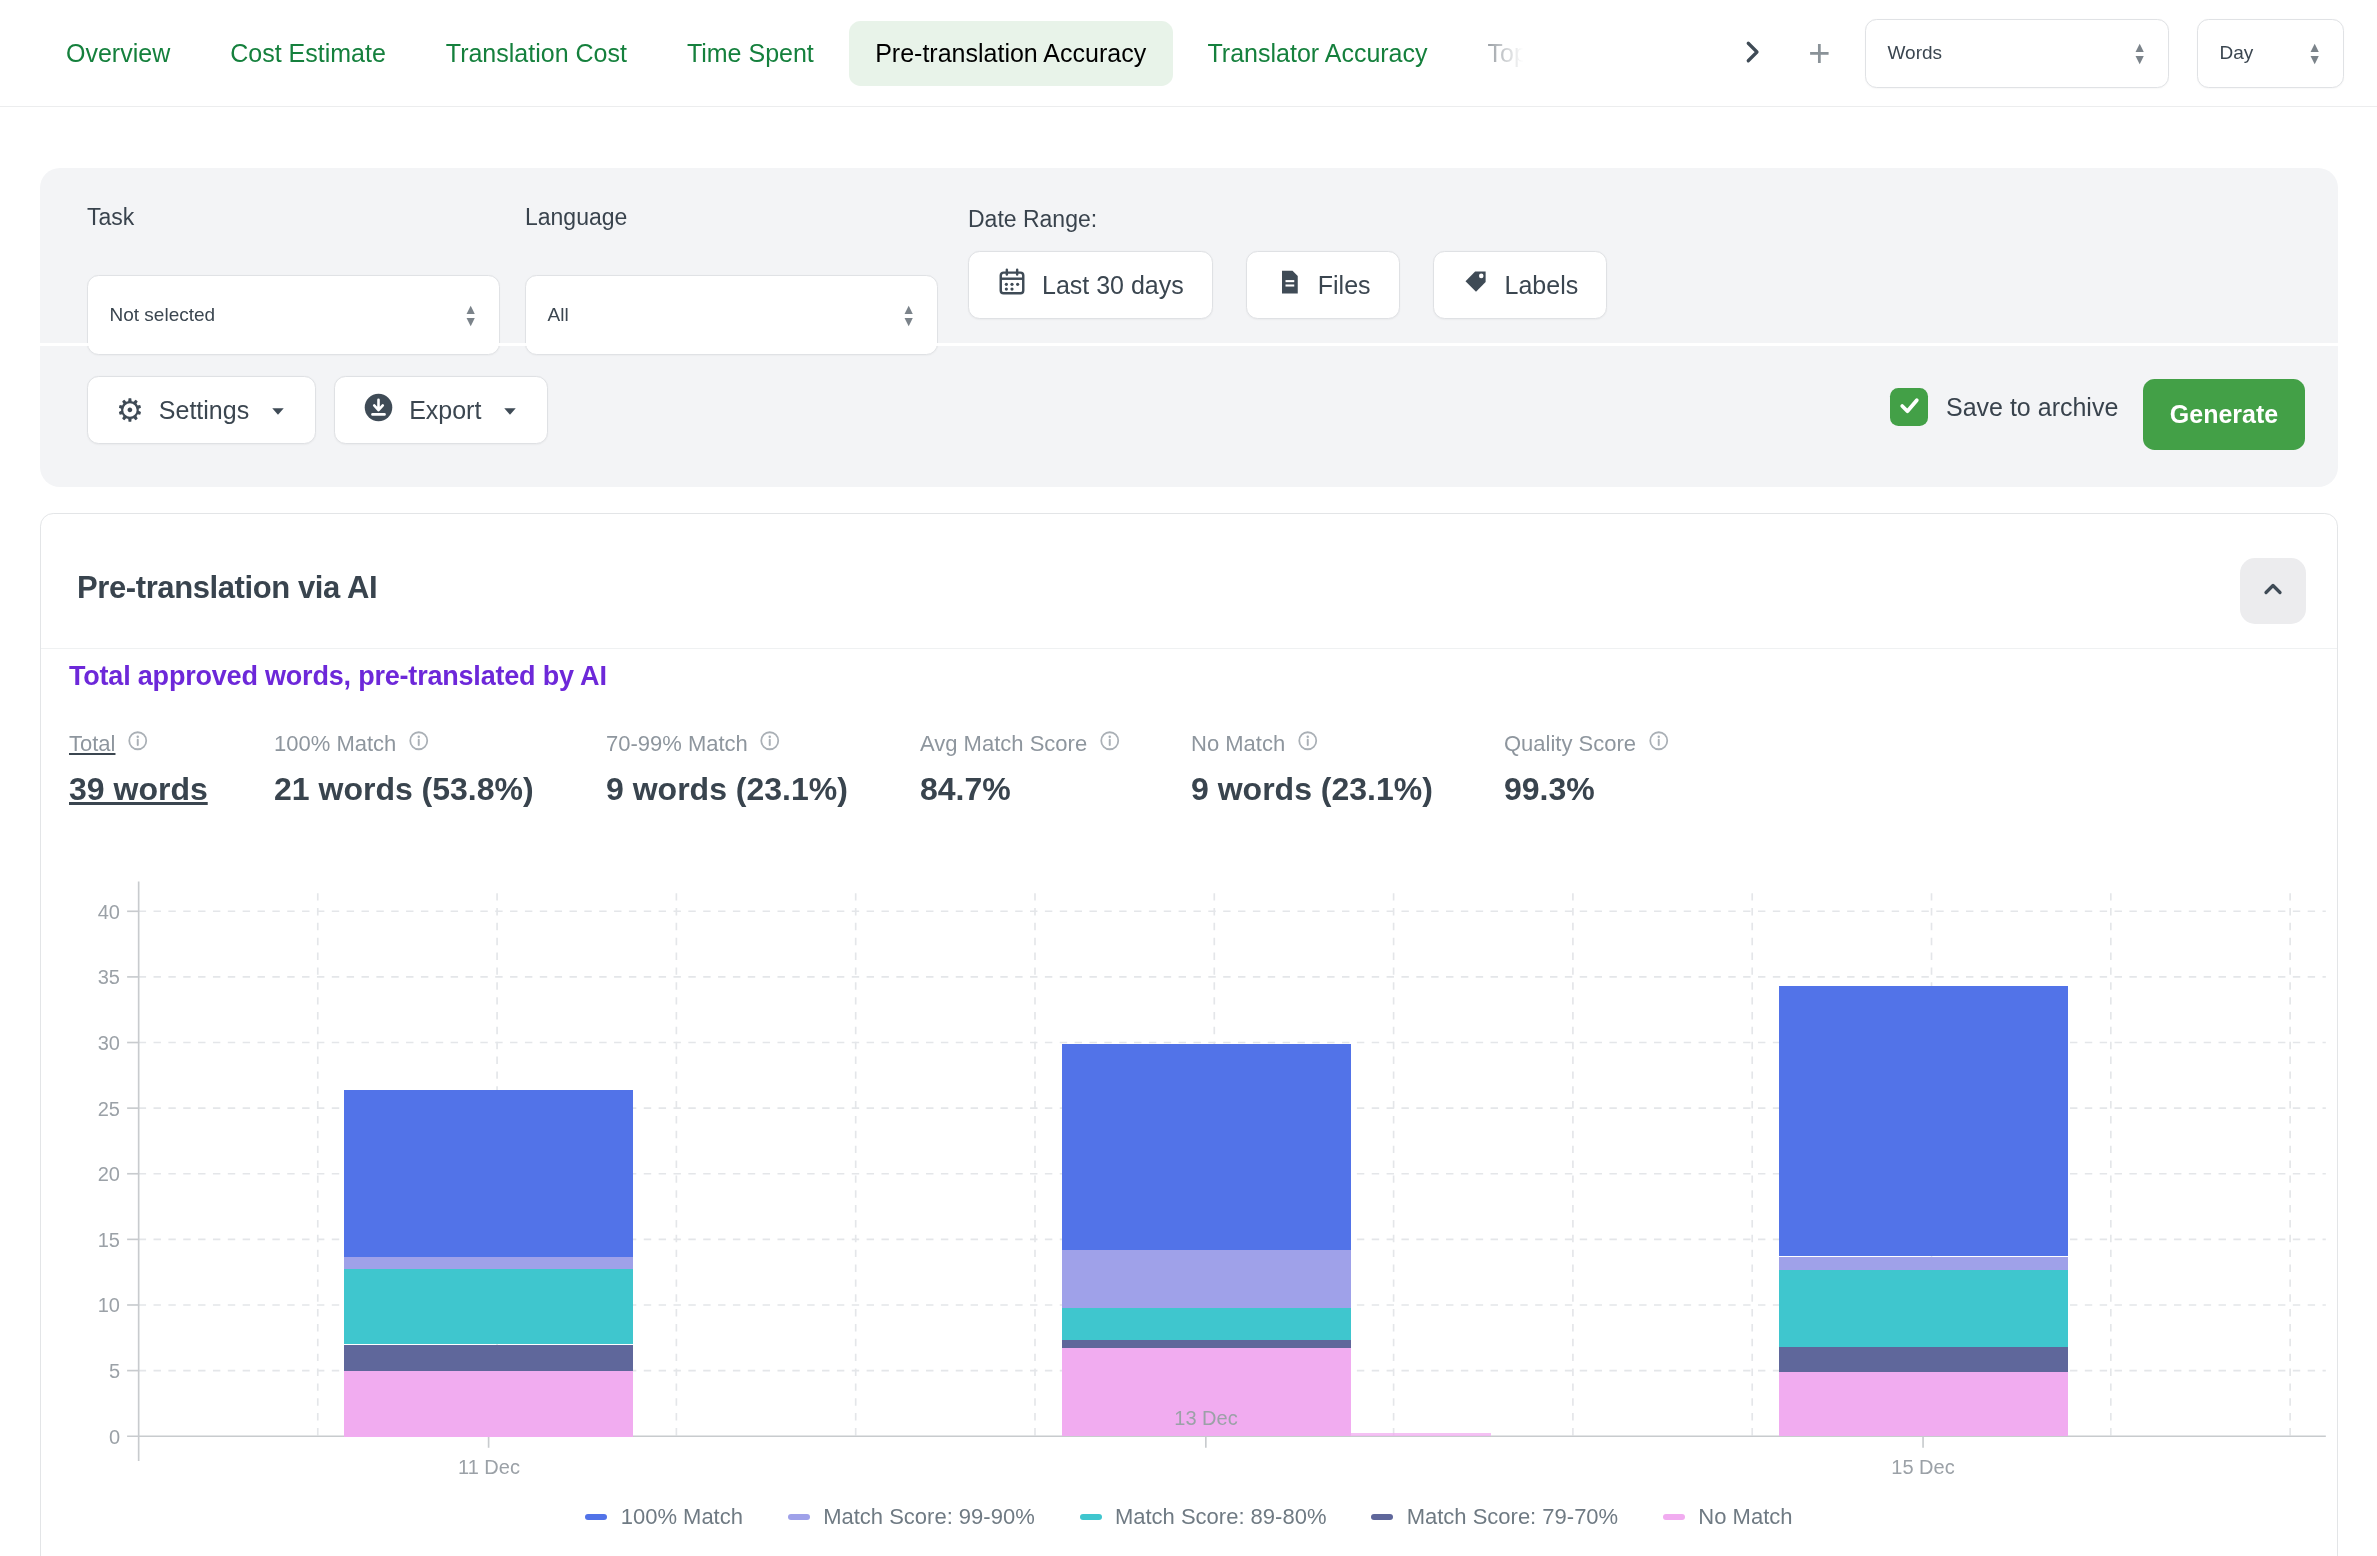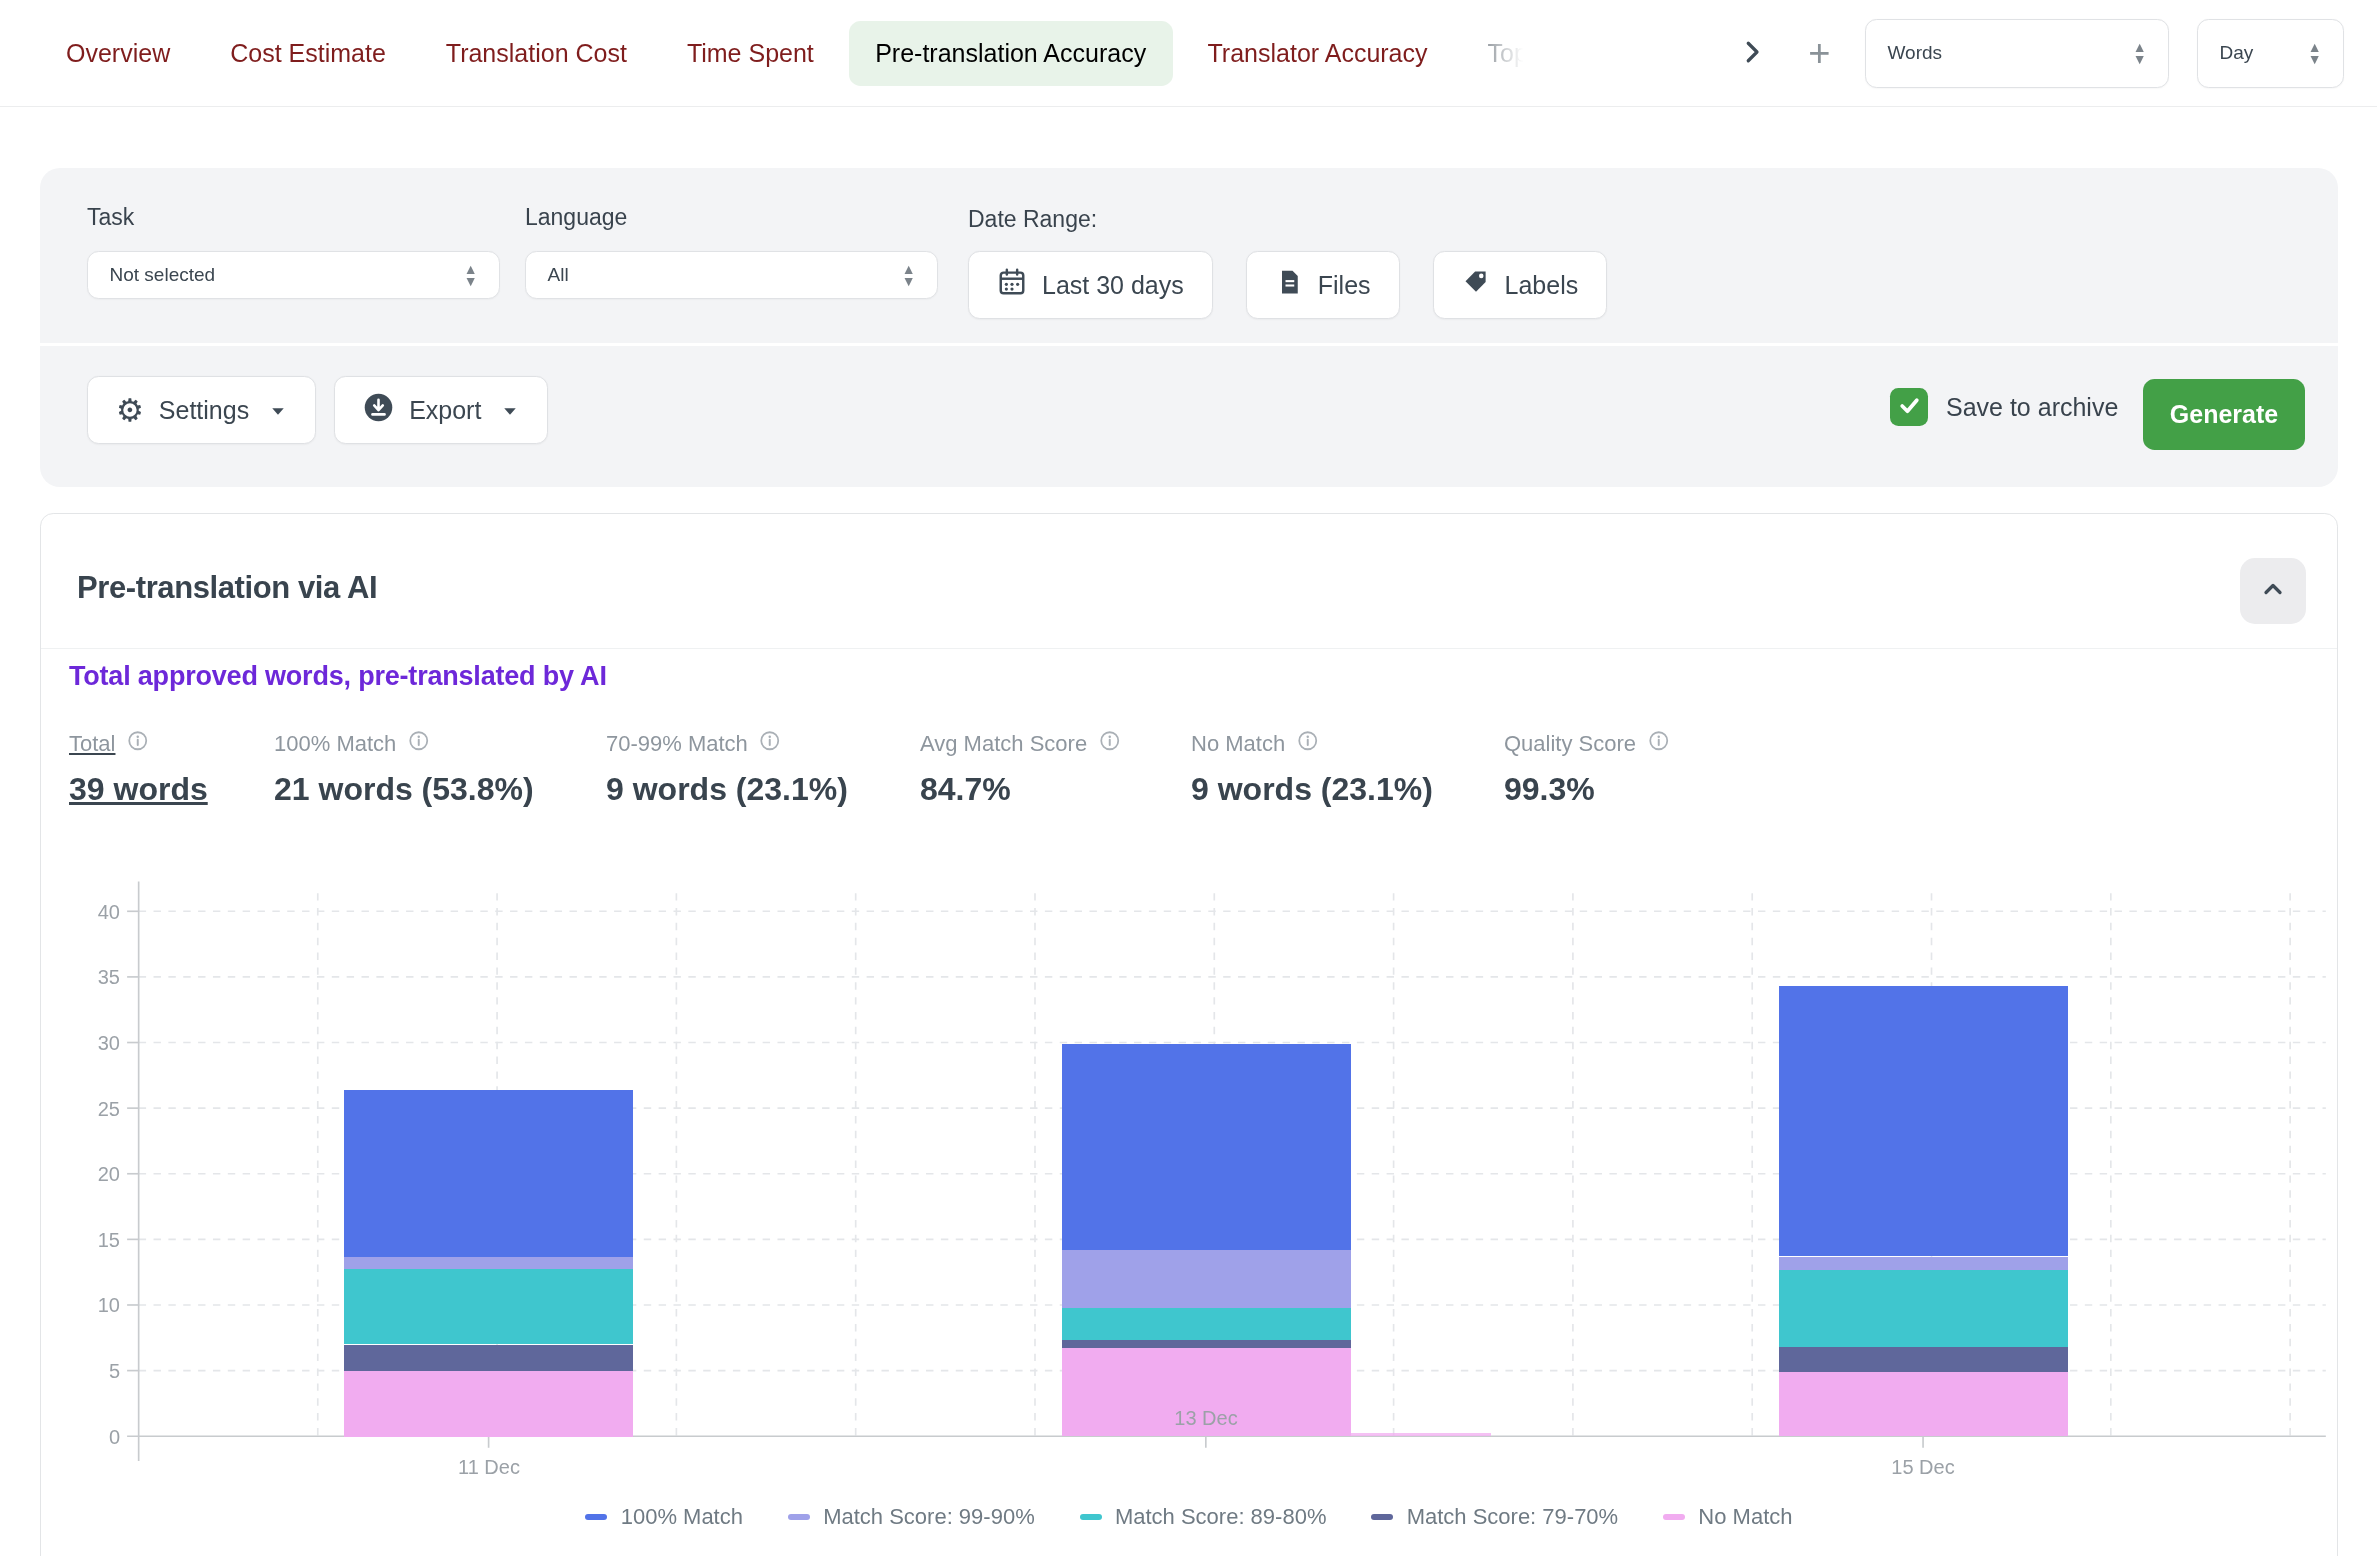--- a/index.html
+++ b/index.html
@@ -3,42 +3,42 @@
 <meta charset="utf-8">
 <style>
   * { margin:0; padding:0; box-sizing:border-box; }
   html,body { background:#fff; }
   body { font-family:"Liberation Sans", sans-serif; color:#3b4650; }
   .page { position:relative; width:2377px; height:1556px; background:#fff; overflow:hidden; }
 
   
   .topnav { position:absolute; left:0; top:0; width:2377px; height:107px; border-bottom:1.7px solid #ecedee; background:#fff; }
   .tabs { position:absolute; left:36px; top:0; height:106px; display:flex; align-items:center; }
-  .tab { font-size:25px; color:#7f1d1d; padding:18px 30px; white-space:nowrap; cursor:pointer; }
+  .tab { font-size:25px; color:#15803d; padding:18px 30px; white-space:nowrap; cursor:pointer; }
   .tab.active { background:#e8f3e9; color:#000000; border-radius:11.6px; padding:18px 26.4px; margin:0 5px; }
   .tab.truncated { width:71px; overflow:hidden; padding-right:0;
      background:linear-gradient(90deg,#454f59 0%,rgba(69,79,89,0) 92%);
      -webkit-background-clip:text; background-clip:text; color:transparent; }
   .nav-right { position:absolute; right:33px; top:0; height:106px; display:flex; align-items:center; gap:28px; }
   .icon-btn { background:none; border:none; cursor:pointer; display:flex; align-items:center; justify-content:center; padding:6.6px; }
   .plus-glyph { font-size:38px; color:#8a9298; font-weight:400; line-height:1; }
   .select { background:#fff; border:1.7px solid #e0e2e5; border-radius:11.6px; height:69px; display:flex; align-items:center; justify-content:space-between; padding:0 21.5px; cursor:pointer; box-shadow:0 0.8px 1.7px rgba(0,0,0,.03); }
   .select .val { font-size:19px; color:#3b4650; }
   .stepper { display:flex; flex-direction:column; align-items:center; line-height:12.4px; font-size:14px; color:#7b838a; }
   .sel-words { width:304px; }
   .sel-day { width:147px; }
 
   
   .top-strip { position:absolute; left:1100px; top:0; width:175px; height:5px; background:linear-gradient(180deg,#9aa1a7,#d9dcdf); opacity:.65; border-radius:0 0 5px 5px; }
 
   
   .filters { position:absolute; left:40px; top:168px; width:2298px; height:319px; background:#f3f4f6; border-radius:20px; }
   .filters .divider { position:absolute; left:0; top:175px; width:100%; height:2.5px; background:rgba(255,255,255,.95); }
   .flabel { position:absolute; font-size:23px; color:#39434d; }
-  .fselect { position:absolute; width:413px; height:48px; }
+  .fselect { position:absolute; width:413px; height:80px;margin-top:24px; }
   .btn { background:#fff; border:1.7px solid #dfe1e4; border-radius:11.6px; height:68px; display:inline-flex; align-items:center; gap:15px; padding:0 28px; font-size:25px; color:#3b4650; cursor:pointer; box-shadow:0 0.8px 1.7px rgba(0,0,0,.04); white-space:nowrap; }
   .btn svg { flex:0 0 auto; }
   .daterange-row { position:absolute; left:928px; top:83px; display:flex; gap:33px; }
   .actions-row { position:absolute; left:47px; top:208px; display:flex; gap:18px; }
   .btn .caret { margin-left:5px; }
   .gear-glyph { font-family:"DejaVu Sans", sans-serif; font-size:31px; color:#3f4b56; line-height:1; }
   .save-wrap { position:absolute; left:1850px; top:220px; display:flex; align-items:center; gap:18px; cursor:pointer; }
   .checkbox { width:38px; height:38px; background:#43a047; border-radius:8.3px; display:flex; align-items:center; justify-content:center; }
   .save-label { font-size:25px; color:#39434d; }
   .generate { position:absolute; left:2103px; top:211px; width:162px; height:71px; background:#43a047; color:#fff; font-size:25px; font-weight:700; border:none; border-radius:11.6px; cursor:pointer; font-family:inherit; }

